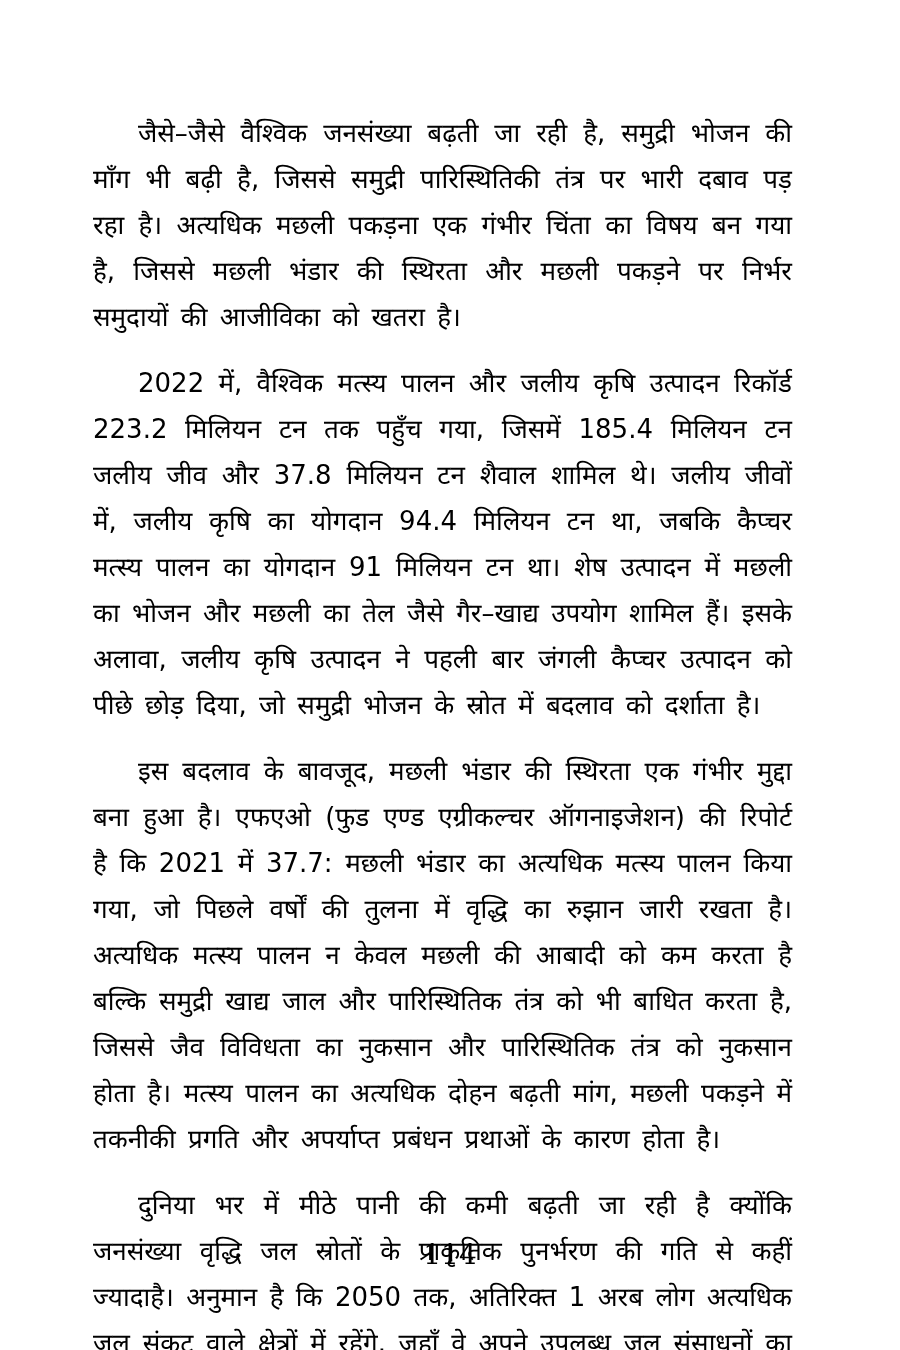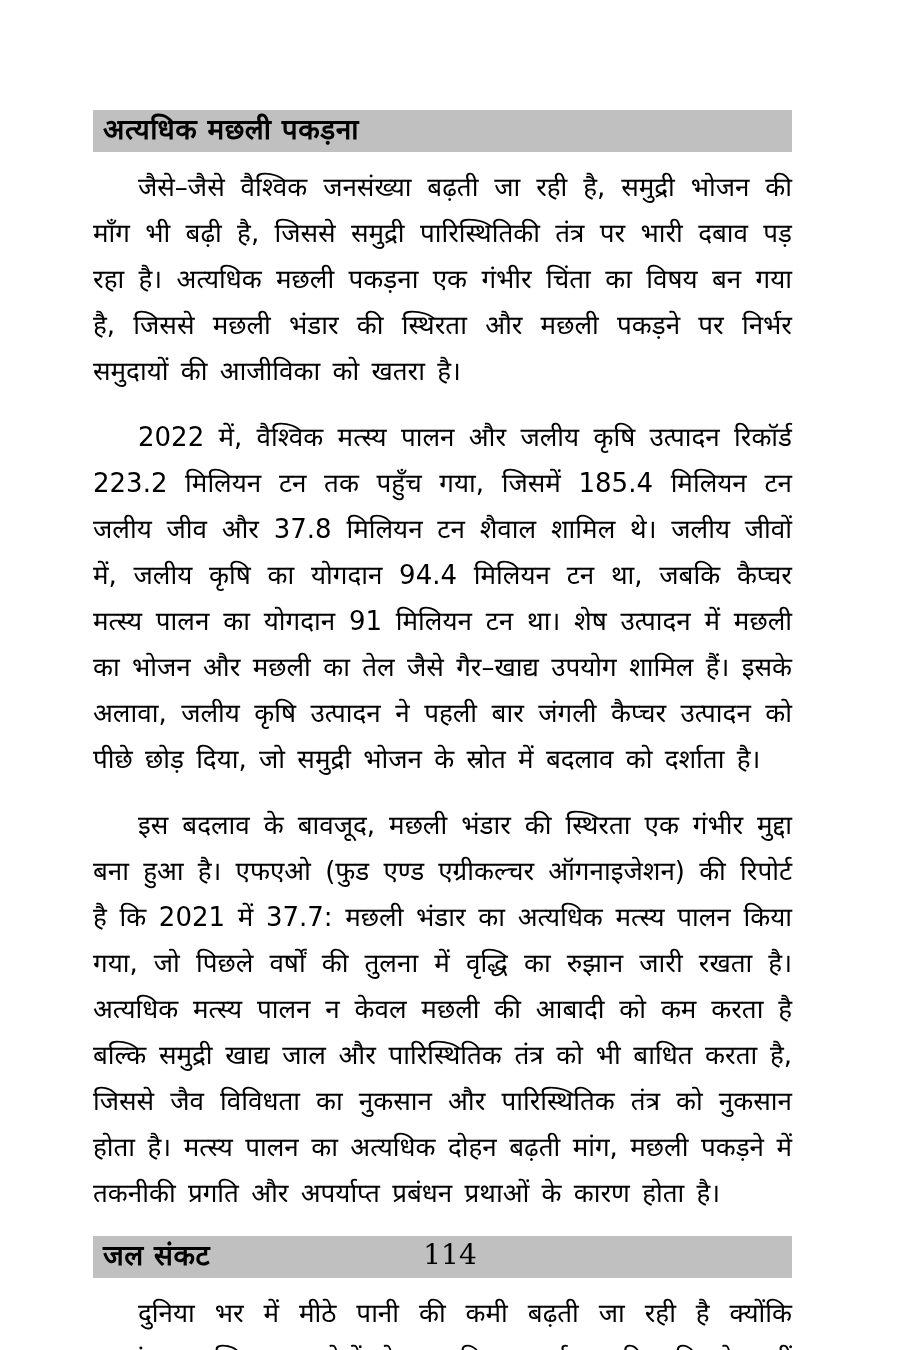--- a/index.html
+++ b/index.html
@@ -50,27 +50,25 @@
     color: #000000;
   }
 </style>
 </head>
 <body>
 
 <div class="page">
   <div class="content">
 
     <section class="section">
-      <h2 class="section-heading">अत्यधिक मछली पकड़ना</h2>
       <p class="body-para">जैसे–जैसे वैश्विक जनसंख्या बढ़ती जा रही है, समुद्री भोजन की माँग भी बढ़ी है, जिससे समुद्री पारिस्थितिकी तंत्र पर भारी दबाव पड़ रहा है। अत्यधिक मछली पकड़ना एक गंभीर चिंता का विषय बन गया है, जिससे मछली भंडार की स्थिरता और मछली पकड़ने पर निर्भर समुदायों की आजीविका को खतरा है।</p>
       <p class="body-para">2022 में, वैश्विक मत्स्य पालन और जलीय कृषि उत्पादन रिकॉर्ड 223.2 मिलियन टन तक पहुँच गया, जिसमें 185.4 मिलियन टन जलीय जीव और 37.8 मिलियन टन शैवाल शामिल थे। जलीय जीवों में, जलीय कृषि का योगदान 94.4 मिलियन टन था, जबकि कैप्चर मत्स्य पालन का योगदान 91 मिलियन टन था। शेष उत्पादन में मछली का भोजन और मछली का तेल जैसे गैर–खाद्य उपयोग शामिल हैं। इसके अलावा, जलीय कृषि उत्पादन ने पहली बार जंगली कैप्चर उत्पादन को पीछे छोड़ दिया, जो समुद्री भोजन के स्रोत में बदलाव को दर्शाता है।</p>
       <p class="body-para">इस बदलाव के बावजूद, मछली भंडार की स्थिरता एक गंभीर मुद्दा बना हुआ है। एफएओ (फुड एण्ड एग्रीकल्चर ऑगनाइजेशन) की रिपोर्ट है कि 2021 में 37.7: मछली भंडार का अत्यधिक मत्स्य पालन किया गया, जो पिछले वर्षों की तुलना में वृद्धि का रुझान जारी रखता है। अत्यधिक मत्स्य पालन न केवल मछली की आबादी को कम करता है बल्कि समुद्री खाद्य जाल और पारिस्थितिक तंत्र को भी बाधित करता है, जिससे जैव विविधता का नुकसान और पारिस्थितिक तंत्र को नुकसान होता है। मत्स्य पालन का अत्यधिक दोहन बढ़ती मांग, मछली पकड़ने में तकनीकी प्रगति और अपर्याप्त प्रबंधन प्रथाओं के कारण होता है।</p>
     </section>
 
     <section class="section">
-      <h2 class="section-heading">जल संकट</h2>
       <p class="body-para">दुनिया भर में मीठे पानी की कमी बढ़ती जा रही है क्योंकि जनसंख्या वृद्धि जल स्रोतों के प्राकृतिक पुनर्भरण की गति से कहीं ज्यादाहै। अनुमान है कि 2050 तक, अतिरिक्त 1 अरब लोग अत्यधिक जल संकट वाले क्षेत्रों में रहेंगे, जहाँ वे अपने उपलब्ध जल संसाधनों का 80% से अधिक प्रतिवर्ष उपयोग करेंगे।</p>
     </section>
 
   </div>
 
   <div class="page-number">114</div>
 </div>
 
 </body></html>

